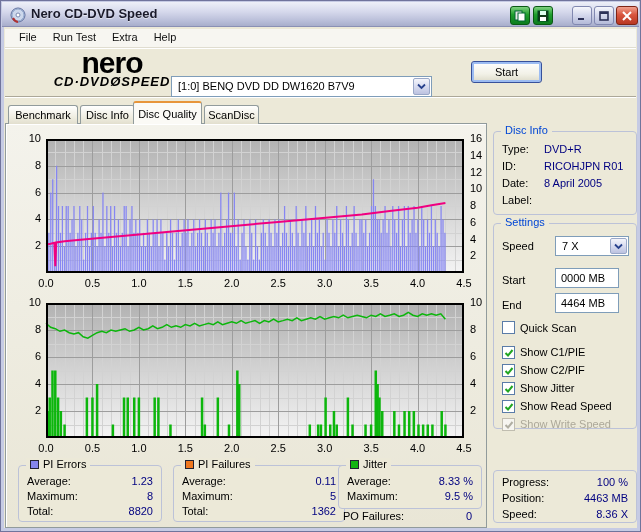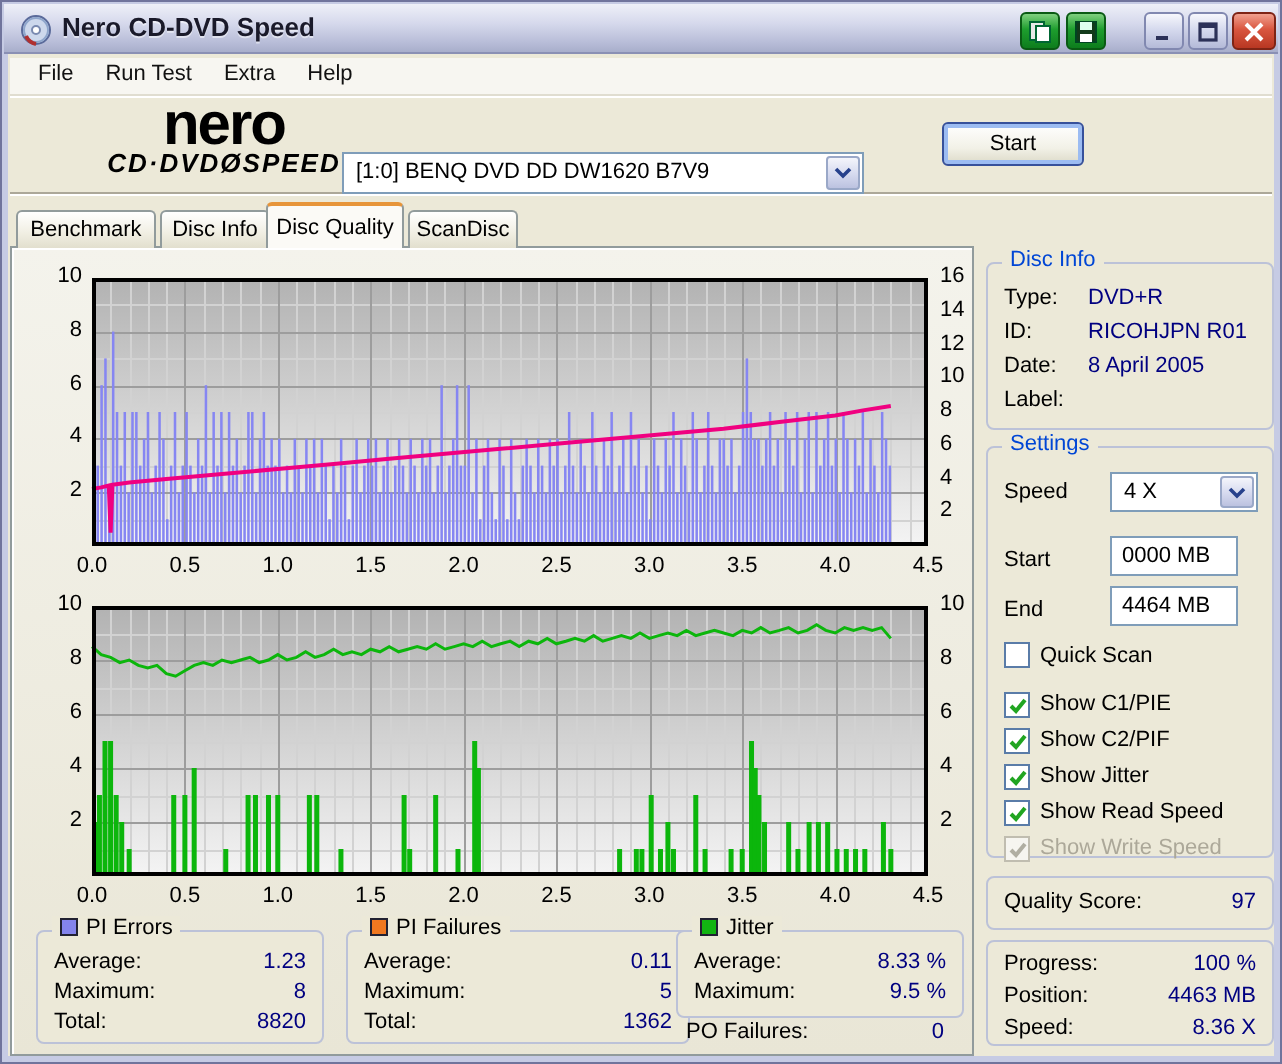--- a/index.html
+++ b/index.html
@@ -691,21 +691,21 @@
           <span class="lab">Label:</span>
           <span class="val"></span>
         </div>
       </div>
   </div>
 
   <div class="gbox" style="left:492px;top:222px;width:144px;height:206px;">
     <span class="gb-title blue on-page">Settings</span>
     <span style="position:absolute;left:8px;top:16px;font-size:11px;">Speed</span>
     <div class="combo" style="left:61px;top:12px;width:74px;height:20px;">
-      <span class="combo-text" style="top:3px;">4 X</span>
+      <span class="combo-text" style="top:3px;">7 X</span>
       <span class="combo-btn">
         <svg width="9" height="7" viewBox="0 0 9 7">
           <path d="M1 1.5 L4.5 5 L8 1.5" fill="none" stroke="#27418c" stroke-width="1.8"></path>
         </svg>
       </span>
     </div>
     <span style="position:absolute;left:8px;top:50px;font-size:11px;">Start</span>
     <input class="field" style="left: 61px; top: 44px; width: 64px;" value="0000 MB">
     <span style="position:absolute;left:8px;top:75px;font-size:11px;">End</span>
     <input class="field" style="left: 61px; top: 69px; width: 64px;" value="4464 MB">
@@ -750,26 +750,20 @@
           <span class="cbox">
             <svg width="10" height="10" viewBox="0 0 10 10">
               <path d="M1.5 5 L4 7.5 L8.5 2" fill="none" stroke="#b0aea2" stroke-width="2"></path>
             </svg>
           </span>
           <span>Show Write Speed</span>
         </div>
       </div>
   </div>
 
-  <div class="gbox" style="left:492px;top:437px;width:144px;height:27px;">
-    <div class="rowline" style="line-height:25px;">
-      <span>Quality Score:</span>
-      <span class="val">97</span>
-    </div>
-  </div>
 
   <div class="gbox" style="left:492px;top:469px;width:144px;height:53px;">
     <div style="padding-top:3px;" id="progress-rows">
         <div class="rowline" style="line-height: 16px;">
           <span>Progress:</span>
           <span class="val">100 %</span>
         </div>
         <div class="rowline" style="line-height: 16px;">
           <span>Position:</span>
           <span class="val">4463 MB</span>

